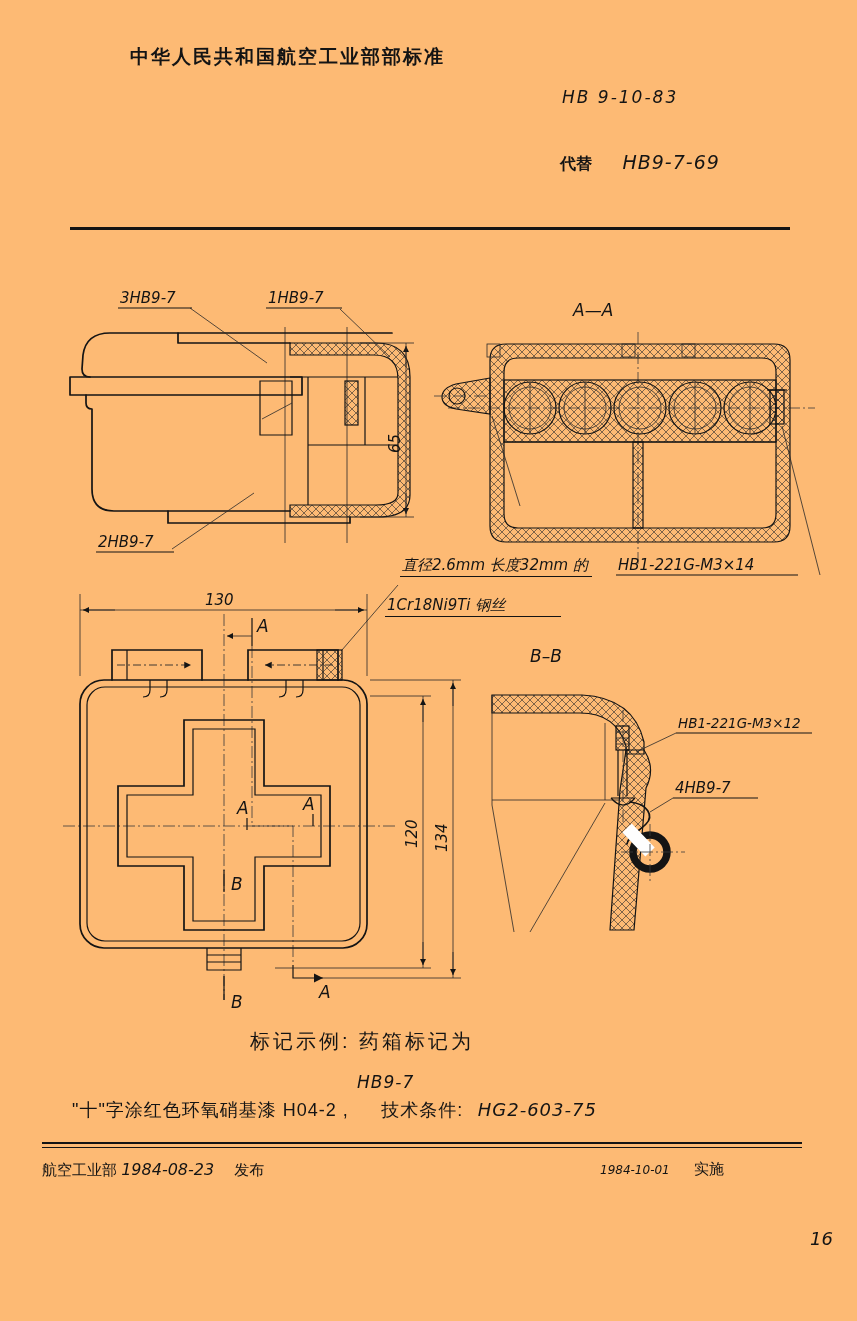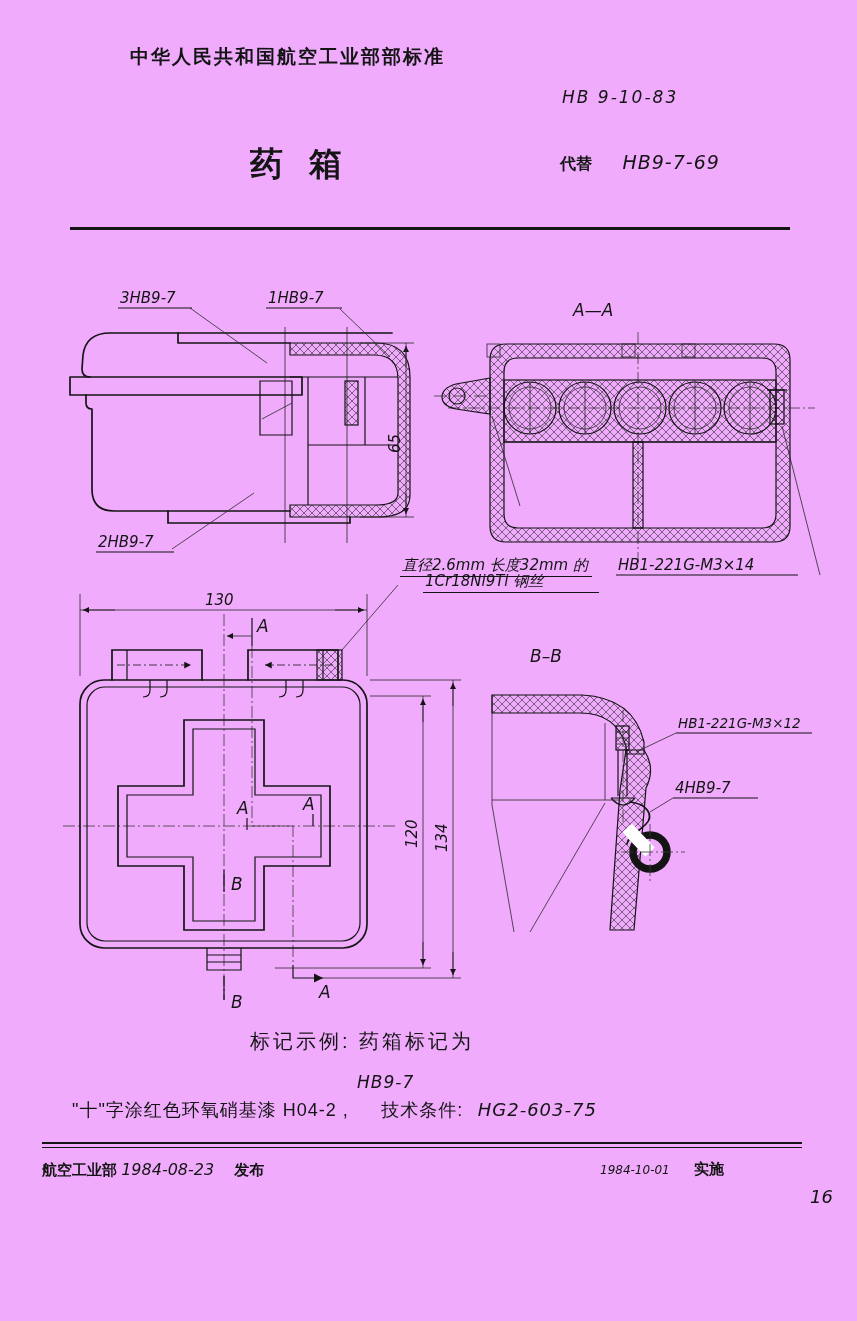--- a/index.html
+++ b/index.html
@@ -1,53 +1,52 @@
 <!DOCTYPE html>
 <html><head>
 <meta charset="utf-8">
 <style>
   html,body{margin:0;padding:0;background:#e8e8e6;}
-  #page{position:relative;width:857px;height:1321px;background:#f0abfc;margin:0 auto;
+  #page{position:relative;width:857px;height:1321px;background:#fdba74;margin:0 auto;
         font-family:"Liberation Sans",sans-serif;color:#141414;overflow:hidden;}
   .abs{position:absolute;}
   .cjk{font-family:"Liberation Sans",sans-serif;color:#141414;}
   .hw{font-family:"DejaVu Sans",sans-serif;font-style:italic;color:#141414;}
   .org{font-size:19px;font-weight:bold;letter-spacing:2px;}
   .stdno{font-size:17px;letter-spacing:2px;}
   .title{font-size:33px;font-weight:bold;letter-spacing:26px;}
   .repl{font-size:16px;font-weight:bold;}
   .replno{font-size:19px;letter-spacing:1px;}
   .rule{background:#141414;}
   .note1{font-size:15px;border-bottom:1.5px solid #141414;padding:0 4px 1px 2px;}
   .mark-intro{font-size:20px;letter-spacing:3px;}
   .mark-code{font-size:17px;letter-spacing:1px;}
   .paint{font-size:18px;letter-spacing:1px;}
   .footer-row{font-size:15px;}
-  .b{font-weight:bold;}
+  .b{font-weight:normal;}
   .dbl-rule{border-top:2.5px solid #141414;border-bottom:1.5px solid #141414;height:3px;}
   .pageno{font-size:18px;}
   
   .ln{fill:none;stroke:#141414;stroke-width:1.7;stroke-linecap:round;}
   .lm{fill:none;stroke:#141414;stroke-width:1.2;}
   .lt{fill:none;stroke:#2a2a2a;stroke-width:0.8;}
   .cl{fill:none;stroke:#3a3a3a;stroke-width:0.8;stroke-dasharray:12 3 2 3;}
   .dsh{fill:none;stroke:#2a2a2a;stroke-width:0.9;stroke-dasharray:8 3 2 3;}
   .hat{stroke:#141414;stroke-width:1.2;}
   .svgt{font-family:"DejaVu Sans",sans-serif;font-style:italic;font-size:15px;fill:#141414;}
   .svgt-lg{font-family:"DejaVu Sans",sans-serif;font-style:italic;font-size:17px;fill:#141414;}
   .svgt-sm{font-family:"DejaVu Sans",sans-serif;font-style:italic;font-size:13.5px;fill:#141414;}
 </style>
 </head>
 <body>
 
 <div id="page">
 
   <div class="abs cjk org" style="left:130px;top:44px;">中华人民共和国航空工业部部标准</div>
   <div class="abs hw stdno" style="left:562px;top:87px;">HB 9-10-83</div>
-  <div class="abs cjk title" style="left:250px;top:142px;">药箱</div>
   <div class="abs" style="left:560px;top:151px;">
     <span class="cjk repl">代替</span>
     <span class="hw replno" style="margin-left:26px;">HB9-7-69</span>
   </div>
   <div class="abs rule" style="left:70px;top:227px;width:720px;height:3px;"></div>
 
   <svg class="abs" style="left:60px;top:285px;" width="360" height="290" viewBox="0 0 360 290">
     <defs>
       <pattern id="xhA" width="8" height="8" patternUnits="userSpaceOnUse">
         <path d="M0,8 L8,0 M0,0 L8,8" stroke="#2a2a2a" stroke-width="0.6"></path>
@@ -161,21 +160,21 @@
     </g>
 
     <g>
       <line class="lt" x1="352" y1="134" x2="390" y2="283"></line>
       <text class="svgt" x="188" y="278">HB1-221G-M3×14</text>
       <line class="lm" x1="186" y1="283" x2="368" y2="283"></line>
     </g>
   </svg>
 
   <div class="abs hw note1" style="left:388px;top:556px;margin-left:12px;">直径2.6mm 长度32mm 的</div>
-  <div class="abs hw note1" style="left:385px;top:572px;padding-right:56px;margin-left:38px;">1Cr18Ni9Ti 钢丝</div>
+  <div class="abs hw note1" style="left:385px;top:596px;padding-right:56px;">1Cr18Ni9Ti 钢丝</div>
 
   <svg class="abs" style="left:55px;top:580px;" width="420" height="440" viewBox="0 0 420 440">
     <defs>
       <pattern id="xhC" width="8" height="8" patternUnits="userSpaceOnUse">
         <path d="M0,8 L8,0 M0,0 L8,8" stroke="#2a2a2a" stroke-width="0.6"></path>
       </pattern>
       <marker id="arC" viewBox="0 0 12 12" refX="11" refY="6" markerWidth="9" markerHeight="9" orient="auto">
         <path d="M1,1 L11,6 L1,11 Z" fill="#141414"></path>
       </marker>
     </defs>
@@ -329,15 +328,15 @@
   <div class="abs dbl-rule" style="left:42px;top:1142px;width:760px;"></div>
   <div class="abs footer-row" style="left:42px;top:1160px;">
     <span class="cjk b">航空工业部</span>
     <span class="hw" style="font-size:16px;">1984-08-23</span>
     <span class="cjk b" style="margin-left:16px;">发布</span>
   </div>
   <div class="abs footer-row" style="left:600px;top:1160px;">
     <span class="hw" style="font-size:12px;">1984-10-01</span>
     <span class="cjk b" style="margin-left:20px;">实施</span>
   </div>
-  <div class="abs hw pageno" style="left:810px;top:1186px;">16</div>
+  <div class="abs hw pageno" style="left:810px;top:1228px;">16</div>
 
 </div>
 
 </body></html>

